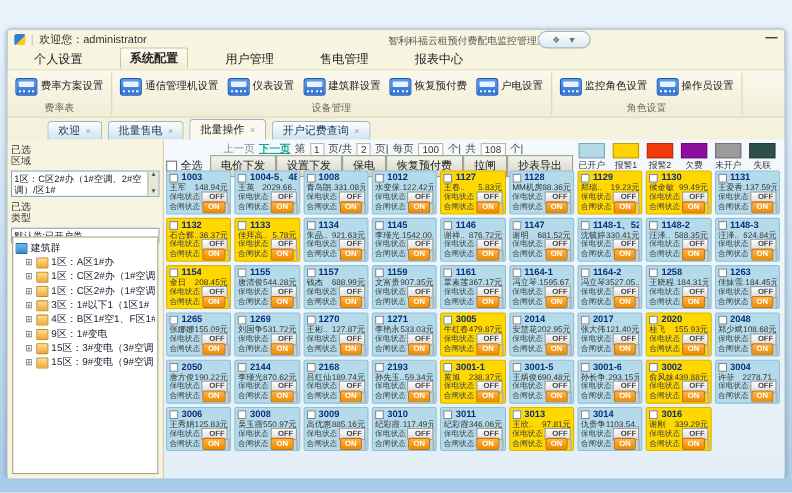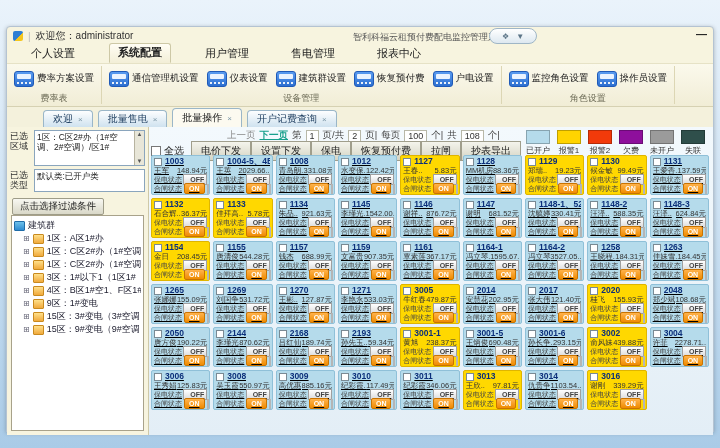--- a/index.html
+++ b/index.html
@@ -28,52 +28,52 @@
   .rcap{text-align:center;font-size:9px;color:#6b6a55;line-height:11px;}
   .rsep{width:1px;background:#dcd6b4;margin:2px 0;}
   
   .doctabs{height:20px;display:flex;align-items:flex-end;gap:5px;padding-left:36px;background:#f4f1dc;}
   .dtab{display:flex;align-items:center;gap:5px;height:16px;padding:0 9px;font-size:10px;color:#1a3a5c;background:linear-gradient(#fdfeff,#cfe2ef);border:1px solid #9ab6c8;border-bottom:none;border-radius:4px 4px 0 0;cursor:pointer;white-space:nowrap;}
   .dtab.active{background:#fcfaf0;font-weight:normal;color:#1a1a1a;height:18px;}
   .dtab .x{font-size:8px;color:#7d98a8;}
   
   .content{display:flex;height:308px;}
   .sidebar{width:142px;flex:none;border-right:1px solid #cfc9a8;position:relative;background:#f7f4df;box-sizing:border-box;padding:3px 3px 0 3px;}
-  .frow{display:flex;gap:3px;margin-bottom:3px;}
+  .frow{display:flex;gap:3px;margin-bottom:3px;flex-direction:column;}
   .flabel{width:21px;font-size:9px;line-height:1.15;color:#333;flex:none;padding-top:1px;}
   .fbox{flex:1;position:relative;background:#fff;border:1px solid #8aa5bd;font-size:8.5px;line-height:1.2;color:#222;padding:1px 10px 1px 2px;overflow:hidden;}
   .fbox.tall{height:32px;}
   .fbox.short{height:19px;}
   .sarrows{position:absolute;right:0;top:0;bottom:0;width:9px;display:flex;flex-direction:column;justify-content:space-between;background:#e8e6d8;border-left:1px solid #b7b3a0;font-size:6px;color:#555;text-align:center;cursor:pointer;}
   .sbtn{display:inline-block;font-size:9.5px;color:#222;background:linear-gradient(#f8f8f2,#d9d8c8);border:1px solid #9e9c88;border-radius:2px;padding:1px 7px;margin:0 0 3px 2px;cursor:pointer;}
   .tree{position:absolute;left:4px;right:4px;top:88px;bottom:4px;background:#fff;border:1px solid #a8a28a;overflow:hidden;font-size:9px;color:#223;padding:3px 2px;}
   .titem{display:flex;align-items:center;gap:3px;height:13px;white-space:nowrap;overflow:hidden;cursor:pointer;}
   .titem .plus{font-size:8px;color:#667;flex:none;}
   .ticon{width:9px;height:8px;border-radius:1px;flex:none;}
   .ticon.root{background:linear-gradient(#6cc0ea,#2e8bd0);border:1px solid #1f6ca8;}
   .ticon.folder{background:linear-gradient(#ffe08a,#f0a93c);border:1px solid #c98a1e;}
   .tchild{margin-left:9px;}
   
   .main{flex:1;position:relative;background:linear-gradient(#f3f9fd,#e3eef6);overflow:hidden;}
   .pagebar{position:absolute;left:54px;top:2px;display:flex;align-items:center;gap:4px;font-size:9.5px;color:#444;white-space:nowrap;}
-  .pprev{color:#888;cursor:pointer;margin-left:24px;}
+  .pprev{color:#888;cursor:pointer;}
   .pnext{color:#18a08c;font-weight:bold;text-decoration:underline;cursor:pointer;}
   .pnum{background:#fff;border:1px solid #b8b8a8;padding:0 3px;font-size:9px;color:#333;}
   .actionbar{position:absolute;left:2px;top:14px;display:flex;align-items:center;gap:7px;font-size:10px;color:#222;}
   .chk{width:8px;height:8px;background:#fff;border:1px solid #777;display:inline-block;flex:none;cursor:pointer;}
   .chkwrap{display:flex;align-items:center;gap:3px;}
   .abtn{background:linear-gradient(#f4f4ec,#d5d4c4);border:1px solid #a09e8c;padding:2px 9px;font-size:10px;color:#222;cursor:pointer;white-space:nowrap;}
   .legend{position:absolute;right:8px;top:3px;display:flex;gap:7px;}
   .lg{display:flex;flex-direction:column;align-items:center;gap:1px;}
   .lgsw{width:22px;height:12px;border:1px solid rgba(0,0,0,.25);}
   .lglb{font-size:8px;color:#333;white-space:nowrap;}
   
   .cardgrid{position:absolute;left:2px;right:4px;top:28px;display:grid;grid-template-columns:repeat(9,1fr);gap:3px;}
   .card{height:40px;border-radius:2px;padding:1px 2px;box-sizing:border-box;overflow:hidden;cursor:pointer;}
-  .card.open{background:#b5dbeb;border:1px solid #8fc0d8;text-decoration:underline;}
+  .card.open{background:#b5dbeb;border:1px solid #8fc0d8;}
   .card.alarm1{background:#ffd800;border:1px solid #dfb500;}
   .crow{display:flex;align-items:center;height:9px;line-height:9px;}
   .crow.sp{justify-content:space-between;}
   .ccb{width:6px;height:6px;background:#fff;border:1px solid #7a8a94;margin-right:3px;flex:none;cursor:pointer;}
   .croom{font-weight:bold;color:#0b2f7a;font-size:8.5px;white-space:nowrap;overflow:hidden;}
   .cname{color:#333;font-size:7.5px;white-space:nowrap;overflow:hidden;max-width:52%;}
   .cbal{color:#333;font-size:7.5px;white-space:nowrap;overflow:hidden;}
   .clab{color:#444;font-size:7px;white-space:nowrap;flex:none;}
   .coff{margin-left:auto;background:linear-gradient(#ffffff,#dcdcdc);border:1px solid #a0a0a0;color:#444;font-size:7px;font-weight:bold;padding:0 2px;width:24px;text-align:right;box-sizing:border-box;}
   .con{margin-left:2px;background:linear-gradient(#ffb34d,#ef8b00);border:1px solid #c97300;color:#fff;font-size:7px;font-weight:bold;padding:0 4px;border-radius:2px;}

